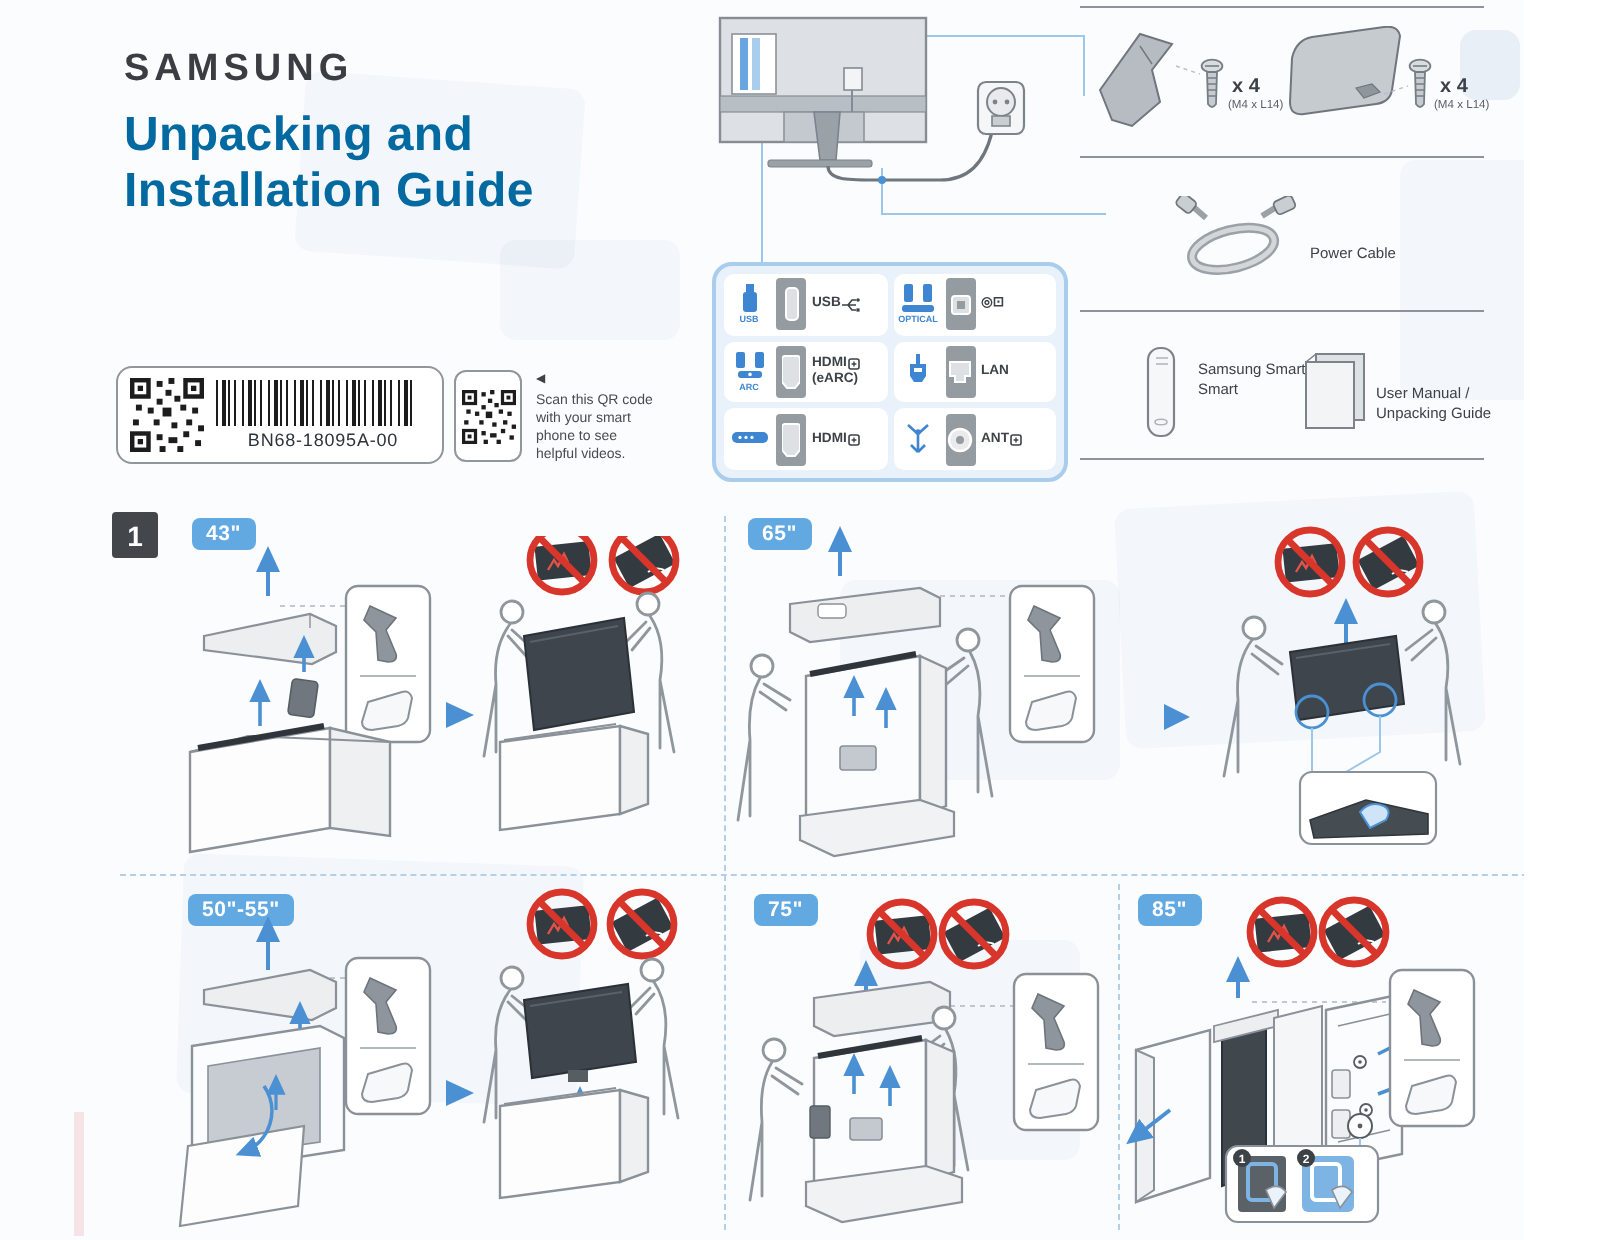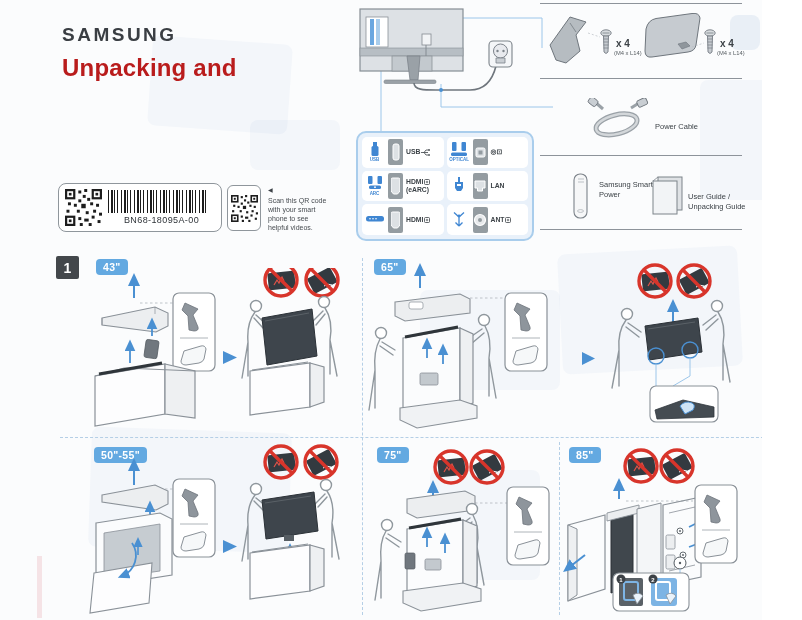--- a/index.html
+++ b/index.html
@@ -4,21 +4,21 @@
 <style>
   html,body{margin:0;padding:0;background:#fff;}
   #page{position:relative;width:762px;height:620px;background:#fbfcfd;overflow:hidden;
         font-family:"Liberation Sans",sans-serif;color:#3c4247;}
   .abs{position:absolute;}
   .ghost{position:absolute;background:rgba(125,155,200,.06);border-radius:8px;pointer-events:none;}
   .rule{position:absolute;height:1px;background:#8d939a;}
   .dash-v{position:absolute;width:0;border-left:1px dashed #b5cfe6;}
   .dash-h{position:absolute;height:0;border-top:1px dashed #b5cfe6;}
   .brand{font-size:19px;font-weight:bold;letter-spacing:2.5px;color:#3a3e43;}
-  .title{font-size:24px;font-weight:bold;color:#b91c1c;line-height:28px;letter-spacing:.2px;}
+  .title{font-size:24px;font-weight:bold;color:#0369a1;line-height:28px;letter-spacing:.2px;}
   .lblbox{position:absolute;left:58px;top:183px;width:164px;height:49px;background:#fff;
           border:1.5px solid #8f969c;border-radius:8px;display:flex;align-items:center;
           padding:4px 6px;box-sizing:border-box;gap:6px;}
   .barcode{width:100px;height:23px;background:repeating-linear-gradient(90deg,#1c1c1c 0 1px,
            transparent 1px 3px,#1c1c1c 3px 5px,transparent 5px 6px,#1c1c1c 6px 7px,
            transparent 7px 9px,#1c1c1c 9px 10px,transparent 10px 13px);}
   .pn{font-size:9px;letter-spacing:.4px;color:#2e3338;text-align:center;margin-top:2px;}
   .qrbox{position:absolute;left:227px;top:185px;width:34px;height:46px;background:#fff;
          border:1.5px solid #8f969c;border-radius:6px;display:flex;align-items:center;justify-content:center;box-sizing:border-box;}
   .qrnote{position:absolute;left:268px;top:186px;width:80px;font-size:7px;line-height:9px;color:#474c51;}
@@ -125,20 +125,21 @@
   <div class="ghost" style="left:90px;top:430px;width:200px;height:120px;transform:rotate(2deg)"></div>
   <div class="ghost" style="left:430px;top:470px;width:110px;height:110px"></div>
   <div class="ghost" style="left:700px;top:80px;width:80px;height:120px"></div>
   <div class="ghost" style="left:730px;top:15px;width:30px;height:35px;background:rgba(110,150,200,.12)"></div>
   <div class="ghost" style="left:37px;top:556px;width:5px;height:62px;background:rgba(225,130,140,.20);border-radius:0"></div>
 
   <div class="abs" style="left:62px;top:24px">
     <div class="brand">SAMSUNG</div>
     <div class="title" style="margin-top:8px">
       <div>Unpacking and</div>
+      <div>Installation Guide</div>
     </div>
   </div>
 
   <div class="lblbox">
     <svg width="37" height="37" viewBox="0 0 25 25">
         <use href="#qrdef"></use>
       </svg>
     <div style="flex:1">
       <div class="barcode"></div>
       <div class="pn">BN68-18095A-00</div>
@@ -367,30 +368,30 @@
   </svg>
   <div class="acc-txt" style="left:655px;top:122px">Power Cable</div>
 
   <svg class="abs" style="left:573px;top:173px" width="16" height="46" viewBox="0 0 16 46">
     <rect x="1" y="1" width="13" height="44" rx="6" fill="#f6f7f8" stroke="#7c838a" stroke-width="1.1"></rect>
     <path d="M5,6 h6 M5,9 h6" stroke="#aeb4b9" stroke-width="0.8"></path>
     <ellipse cx="7.5" cy="38" rx="3" ry="1.4" fill="none" stroke="#aeb4b9" stroke-width="0.8"></ellipse>
   </svg>
   <div class="acc-txt" style="left:599px;top:180px">
     <div>Samsung Smart</div>
-    <div>Power</div>
+    <div>Smart</div>
   </div>
 
   <svg class="abs" style="left:652px;top:176px" width="32" height="40" viewBox="0 0 32 40">
     <rect x="6" y="1" width="24" height="33" fill="#dfe2e5" stroke="#7c838a" stroke-width="1"></rect>
     <rect x="1" y="5" width="24" height="33" fill="#f2f4f6" stroke="#7c838a" stroke-width="1"></rect>
     <path d="M1,5 L6,1" stroke="#7c838a" stroke-width="0.8"></path>
   </svg>
   <div class="acc-txt" style="left:688px;top:192px">
-    <div>User Guide /</div>
+    <div>User Manual /</div>
     <div>Unpacking Guide</div>
   </div>
 
   <div class="badge-step">1</div>
 
   <div class="dash-v" style="left:362px;top:258px;height:357px"></div>
   <div class="dash-v" style="left:559px;top:442px;height:173px"></div>
   <div class="dash-v" style="left:794px;top:258px;height:357px"></div>
   <div class="dash-h" style="left:60px;top:437px;width:734px"></div>
 

